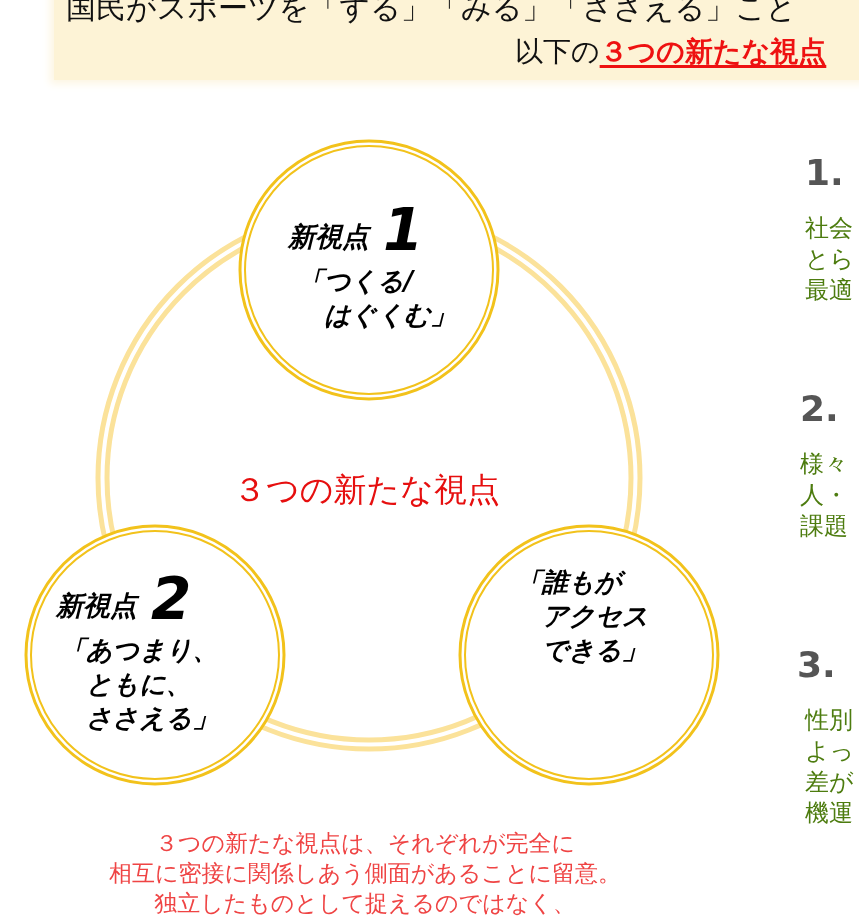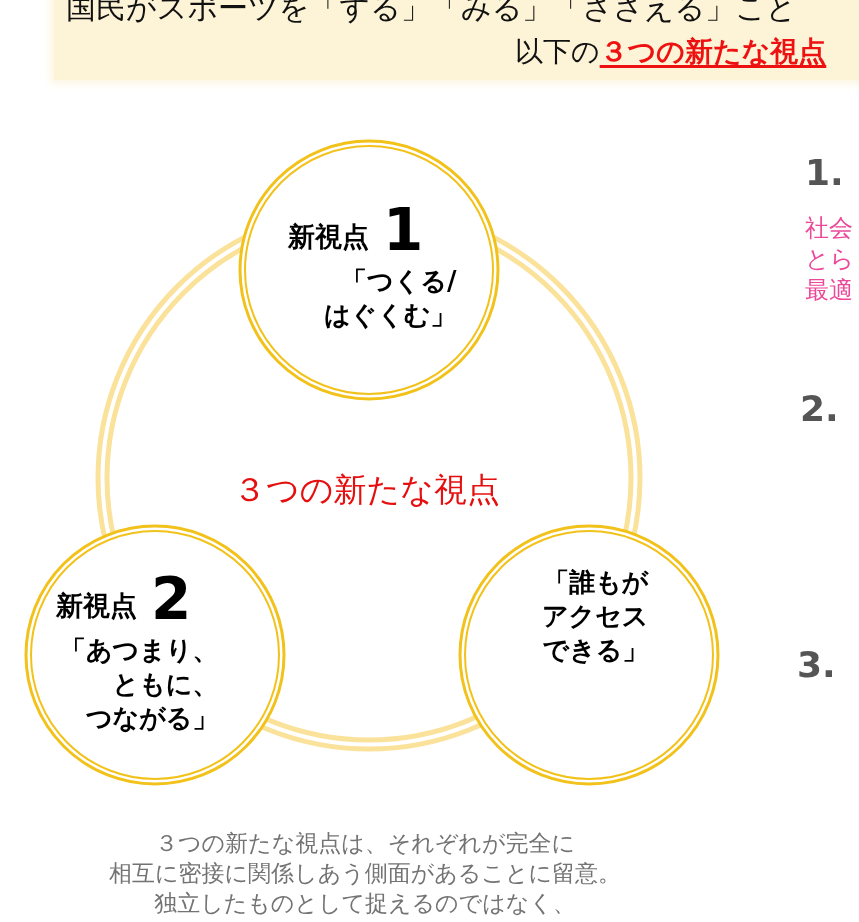--- a/index.html
+++ b/index.html
@@ -20,34 +20,34 @@
   }
   .header-line2 {
     position:absolute; left:515px; top:33px; white-space:nowrap;
     font-size:28px; color:#111;
   }
   .header-line2 .hl {
     color:#ee1111; font-weight:bold; text-decoration:underline;
     text-decoration-thickness:3px; text-underline-offset:4px;
   }
   svg.diagram { position:absolute; left:0; top:0; }
-  .circle-text { position:absolute; text-align:left; }
+  .circle-text { position:absolute; text-align:left;font-style:italic; }
   .node-title { font-weight:bold; font-size:27px; white-space:nowrap; }
   .node-title .num { font-size:58px; font-weight:bold; margin-left:14px; vertical-align:-4px; }
-  .node-sub { font-weight:bold; font-size:26px; line-height:34px; white-space:pre;text-align:right; }
+  .node-sub { font-weight:bold; font-size:26px; line-height:34px; white-space:pre; }
   .center-label {
     position:absolute; left:233px; top:468px; font-size:33px; color:#e60f0f; white-space:nowrap;
   }
   .caption {
     position:absolute; left:60px; top:828px; width:610px; text-align:center;
-    font-size:23px; line-height:30px; color:#737373;
+    font-size:23px; line-height:30px; color:#ef4444;
   }
   .right-item { position:absolute; left:805px; white-space:nowrap; }
   .right-num { font-size:36px; font-weight:bold; color:#555; }
-  .right-text { font-size:24px; line-height:31px; color:#ec4899; white-space:pre; margin-top:20px; }
+  .right-text { font-size:24px; line-height:31px; color:#4d7c0f; white-space:pre; margin-top:20px; }
 </style>
 </head>
 <body>
 
 <div class="header"></div>
 <div class="header-line1">国民がスポーツを「する」「みる」「ささえる」こと</div>
 <div class="header-line2">
   <span>以下の</span><span class="hl">３つの新たな視点</span>
 </div>
 
@@ -75,21 +75,21 @@
 <div class="circle-text" style="left:288px; top:196px;">
   <div class="node-title"><span>新視点</span><span class="num">1</span></div>
   <div class="node-sub" style="margin-left:10px;">「つくる/
 　はぐくむ」</div>
 </div>
 
 <div class="circle-text" style="left:56px; top:565px;">
   <div class="node-title"><span>新視点</span><span class="num">2</span></div>
   <div class="node-sub" style="margin-left:4px;">「あつまり、
 　ともに、
-　つながる」</div>
+　ささえる」</div>
 </div>
 
 <div class="circle-text" style="left:512px; top:565px;">
   <div class="node-sub" style="margin-left:4px;">「誰もが
 　アクセス
 　できる」</div>
 </div>
 
 <div class="center-label">３つの新たな視点</div>
 
@@ -100,16 +100,23 @@
 </div>
 
 <div class="right-item" style="top:152px;">
   <div class="right-num">1.</div>
   <div class="right-text">社会
 とら
 最適</div>
 </div>
 <div class="right-item" style="top:388px; left:800px;">
   <div class="right-num">2.</div>
+  <div class="right-text">様々
+人・
+課題</div>
 </div>
 <div class="right-item" style="top:644px; left:797px;">
   <div class="right-num">3.</div>
+  <div class="right-text" style="margin-left:8px;">性別
+よっ
+差が
+機運</div>
 </div>
 
 </body></html>

